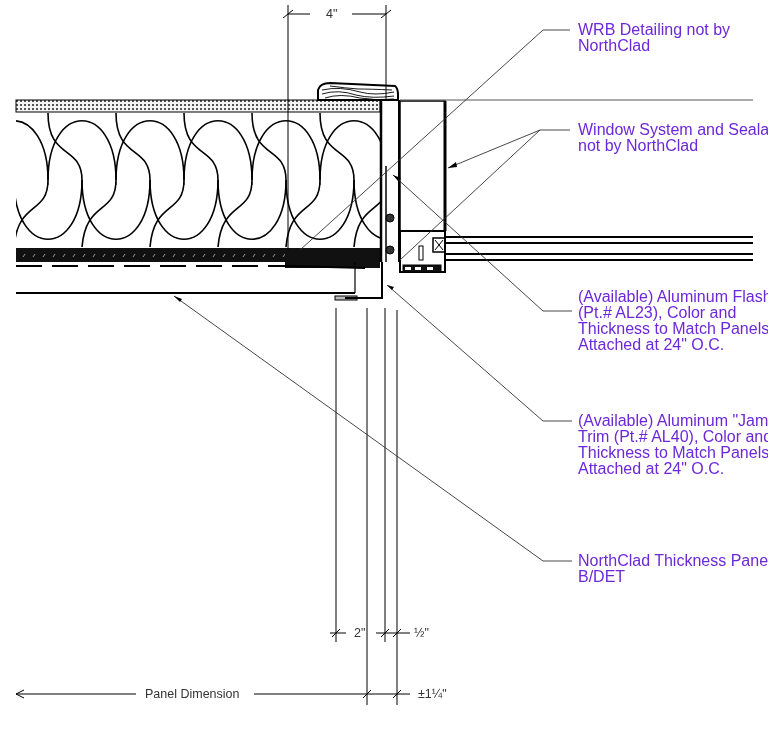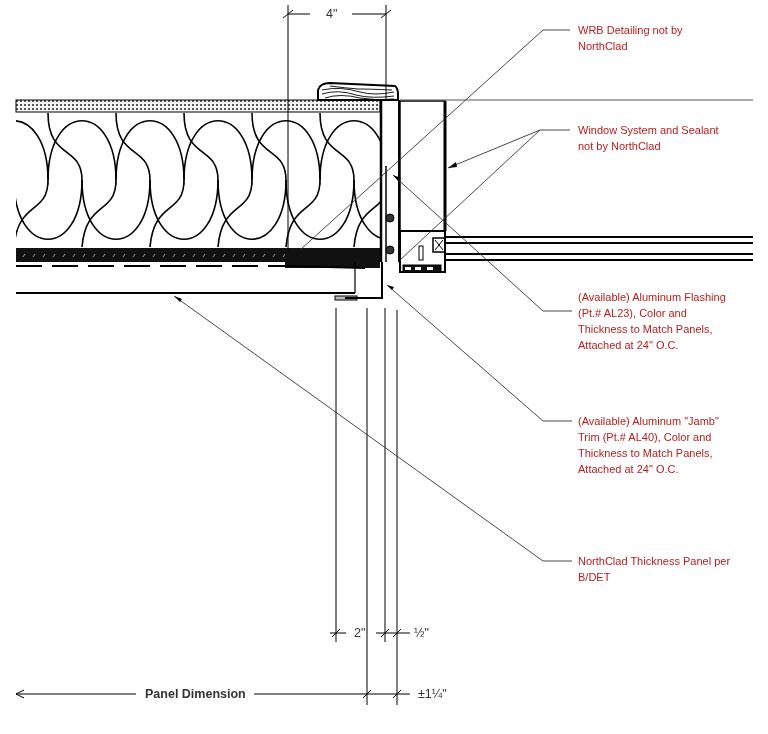--- a/index.html
+++ b/index.html
@@ -1,18 +1,18 @@
 <!DOCTYPE html>
 <html><head>
 <meta charset="utf-8">
 <style>
   html, body { margin: 0; padding: 0; background: #ffffff; }
   body { width: 768px; height: 734px; position: relative; overflow: hidden; font-family: "Liberation Sans", sans-serif; }
   #drawing { position: absolute; left: 0; top: 0; width: 768px; height: 734px; }
-  .note { position: absolute; font-family: "Liberation Sans", sans-serif; font-size: 11px; line-height: 16px; color: #b91c1c; white-space: pre; }
+  .note { position: absolute; font-family: "Liberation Sans", sans-serif; font-size: 16px; line-height: 16px; color: #6d28d9; white-space: pre; }
   .dim { position: absolute; font-family: "Liberation Sans", sans-serif; font-size: 12.5px; color: #333333; white-space: pre; line-height: 14px; }
 </style>
 </head>
 <body>
 
 <svg id="drawing" viewBox="0 0 768 734" xmlns="http://www.w3.org/2000/svg">
   <defs>
     <pattern id="dots" width="4" height="4" patternUnits="userSpaceOnUse">
       <rect width="4" height="4" fill="#f4f4f4"></rect>
       <rect x="0" y="0" width="2" height="2" fill="#555"></rect>
@@ -145,21 +145,21 @@
     <path d="M393 175 L398 181 L401 178 Z"></path>
     <path d="M387 285 L392 290 L394 287 Z"></path>
     <path d="M174 296 L180 302 L182 299 Z"></path>
   </g>
 </svg>
 
 <div class="dim" style="left:326px; top:7px;">4"</div>
 <div class="dim" style="left:354px; top:626px;">2"</div>
 <div class="dim" style="left:414px; top:626px;">½"</div>
 <div class="dim" style="left:418px; top:687px;">±1¼"</div>
-<div class="dim" style="left:145px; top:687px;font-weight:bold;">Panel Dimension</div>
+<div class="dim" style="left:145px; top:687px;">Panel Dimension</div>
 
 <div class="note" style="left:578px; top:22px;">WRB Detailing not by
 NorthClad</div>
 <div class="note" style="left:578px; top:122px;">Window System and Sealant
 not by NorthClad</div>
 <div class="note" style="left:578px; top:289px;">(Available) Aluminum Flashing
 (Pt.# AL23), Color and
 Thickness to Match Panels,
 Attached at 24" O.C.</div>
 <div class="note" style="left:578px; top:413px;">(Available) Aluminum "Jamb"

